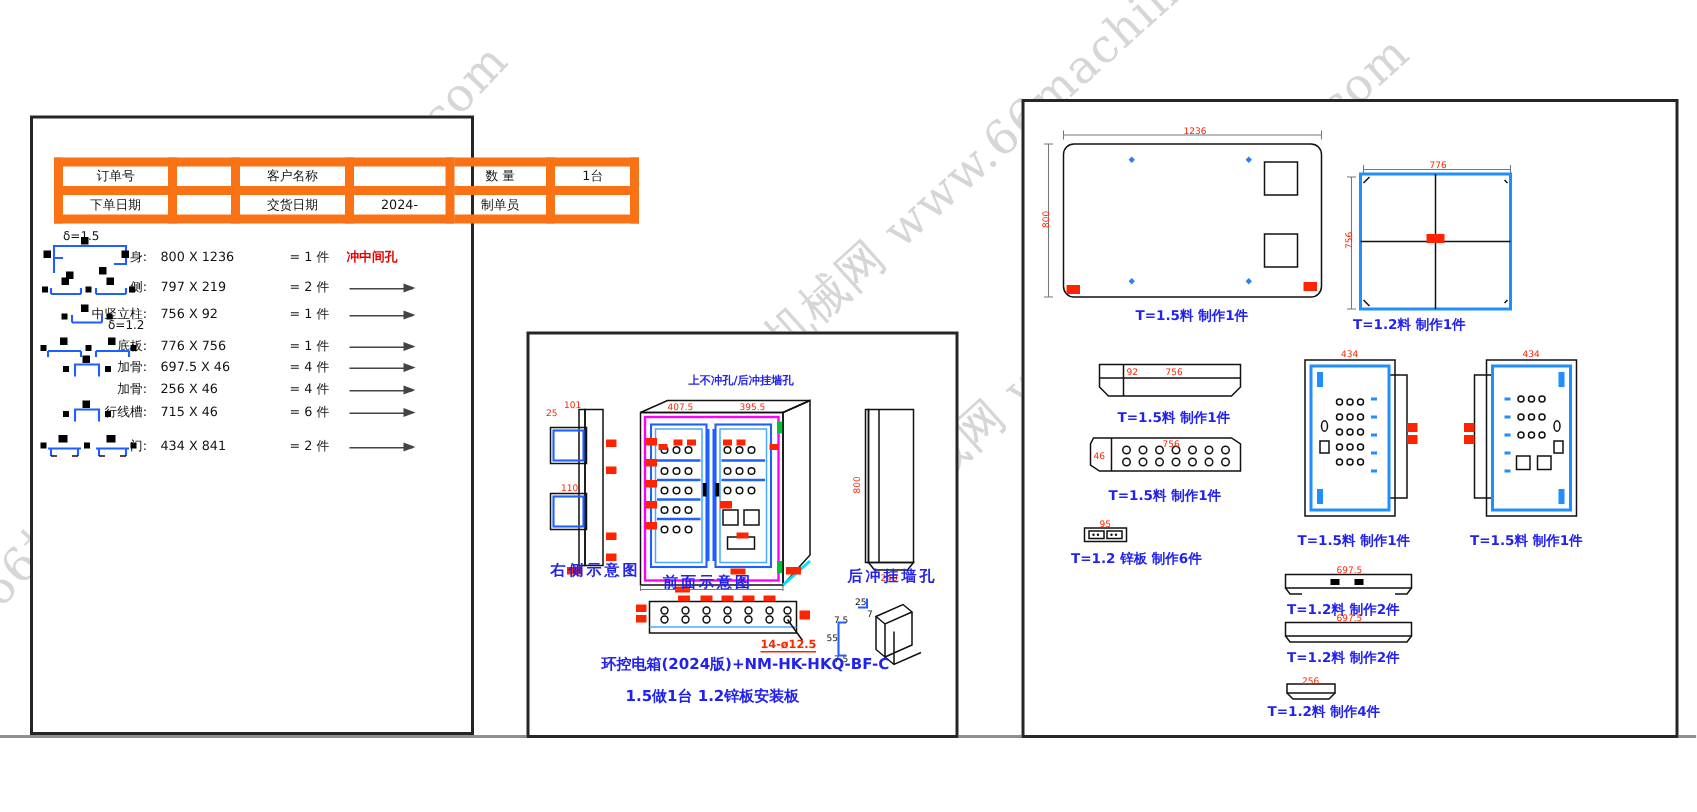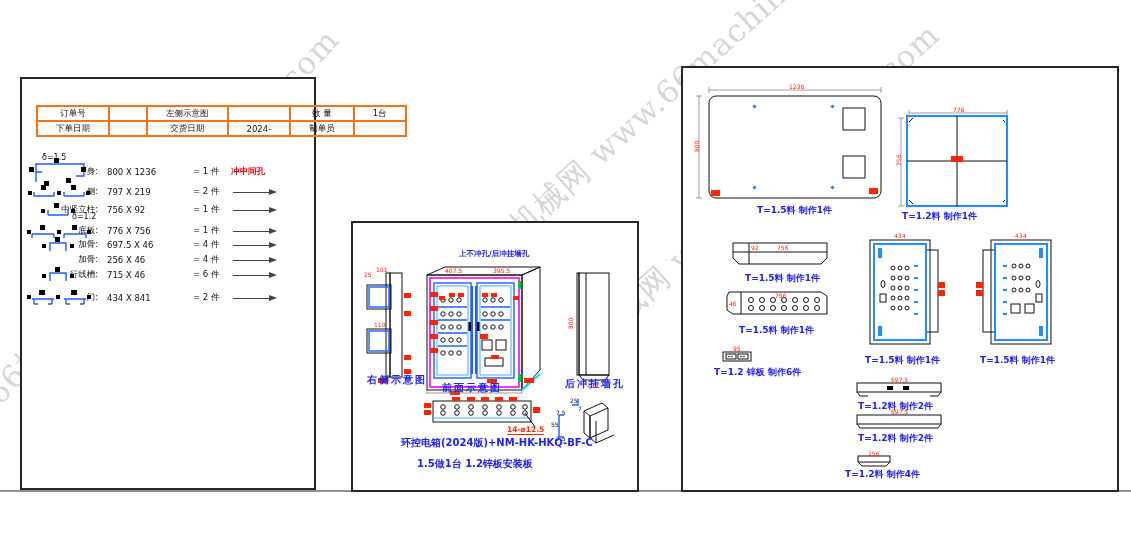--- a/index.html
+++ b/index.html
@@ -13,21 +13,21 @@
   .wm2{left:498px;top:232px;transform:rotate(-42deg);}
   .wm3{left:578px;top:338px;transform:rotate(-42deg);}
   .baseline{position:absolute;left:0;top:490px;width:1131px;height:2px;background:#8f8f8f;}
   
   .panel{position:absolute;background:#fff;border:2px solid #262626;box-sizing:border-box;}
   .lp{left:20px;top:77px;width:296px;height:413px;}
   .mp{left:351px;top:221px;width:288px;height:271px;}
   .rp{left:681px;top:66px;width:438px;height:426px;}
   
   table.ot{position:absolute;left:14px;top:26px;border-collapse:collapse;}
-  table.ot td{border:2px solid #f97316;height:13px;font-size:8.5px;text-align:center;
+  table.ot td{border:6px solid #f97316;height:13px;font-size:8.5px;text-align:center;
               padding:0 18px;white-space:nowrap;}
   .red-val{color:#e80000;font-weight:bold;}
   
   .grp{position:absolute;font-size:8px;color:#111;}
   .prow{position:absolute;left:4px;display:flex;align-items:center;height:22px;}
   .p-name{width:72px;text-align:right;font-size:8.5px;white-space:nowrap;}
   .p-dims{width:86px;padding-left:9px;font-size:8.5px;white-space:nowrap;}
   .p-qty{width:38px;font-size:8.5px;white-space:nowrap;}
   .rednote{color:#e80000;font-size:8.5px;font-weight:bold;white-space:nowrap;margin-right:4px;}
   .arrow{position:relative;width:42px;height:0;border-top:1.3px solid #444;margin:0 5px 0 2px;flex:none;}
@@ -73,21 +73,21 @@
           <col style="width:54px">
           <col style="width:46px">
           <col style="width:52px">
           <col style="width:36px">
           <col style="width:42px">
         </colgroup>
       <tbody>
           <tr>
         <td>订单号</td>
         <td></td>
-        <td>左侧示意图</td>
+        <td>客户名称</td>
         <td></td>
         <td>数 量</td>
         <td>1台</td>
       </tr>
       <tr>
         <td>下单日期</td>
         <td></td>
         <td>交货日期</td>
         <td>2024-</td>
         <td>制单员</td>

